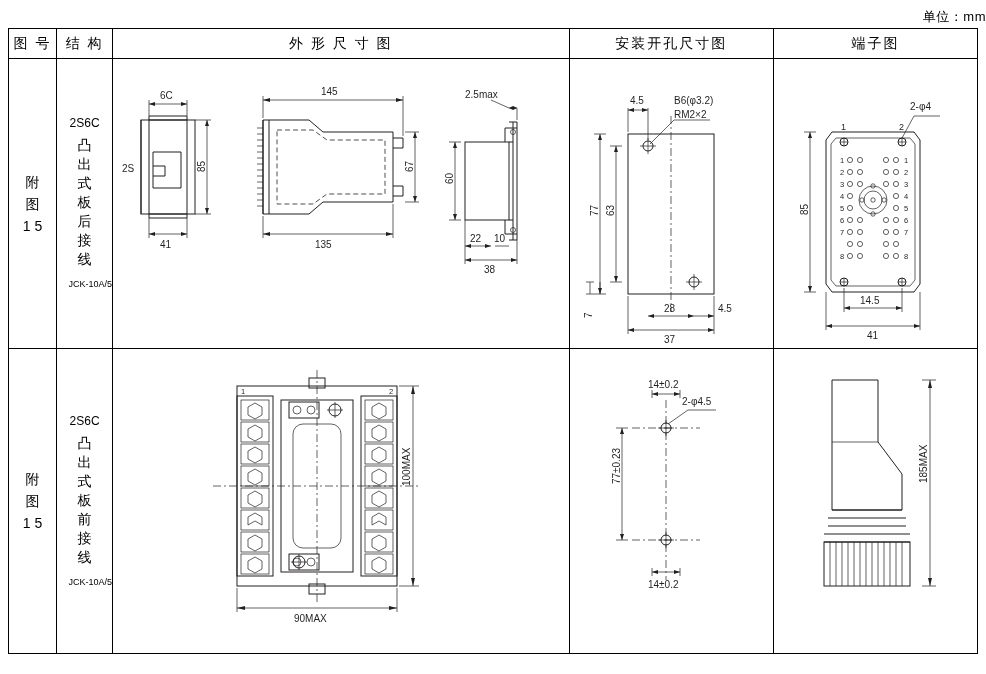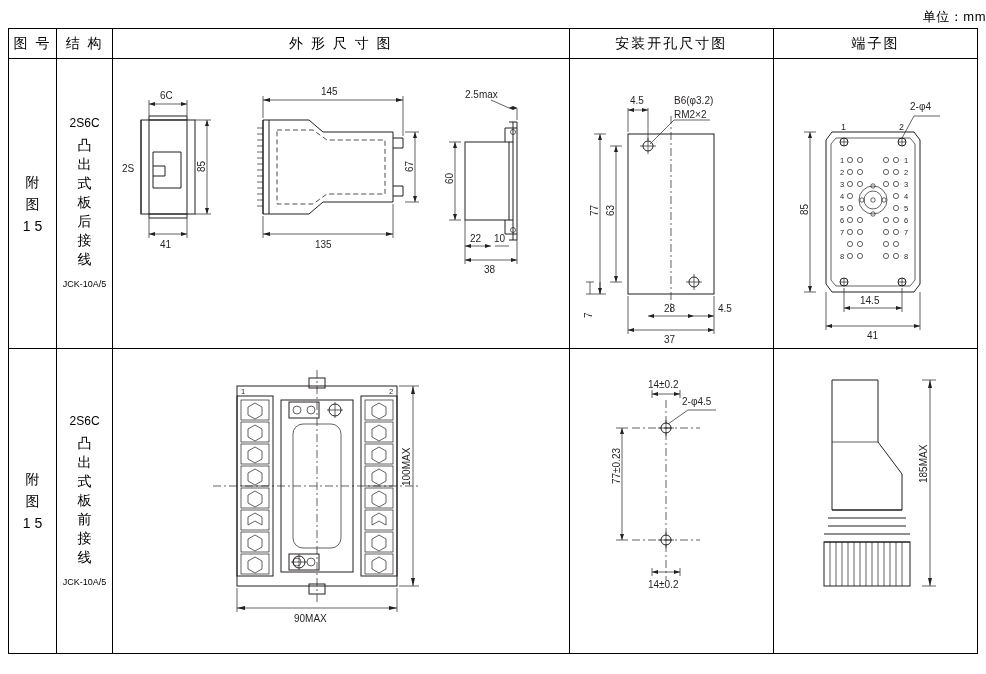--- a/index.html
+++ b/index.html
@@ -54,21 +54,21 @@
     line-height: 22px;
     letter-spacing: 0px;
   }
   .vcol .ch { display: block; }
   .struct-cell {
     font-size: 13px;
     line-height: 20px;
   }
   .struct-cell .model { font-size: 12px; margin-bottom: 3px; }
   .struct-cell .vert .ch { display: block; line-height: 19px; font-size: 14px; }
-  .struct-cell .code { font-size: 9px; margin-top: 5px; }
+  .struct-cell .code { font-size: 9px; margin-top: 5px; text-align: right; }
 
   svg { display: block; }
   .dl { stroke: #231f20; stroke-width: 1; fill: none; }
   .dl-thin { stroke: #231f20; stroke-width: .7; fill: none; }
   .dash { stroke: #231f20; stroke-width: .8; fill: none; stroke-dasharray: 5 3; }
   .dashc { stroke: #231f20; stroke-width: .7; fill: none; stroke-dasharray: 8 3 2 3; }
   .txt { font-family: "Liberation Sans", sans-serif; font-size: 10px; fill: #231f20; }
   .txt9 { font-family: "Liberation Sans", sans-serif; font-size: 9px; fill: #231f20; }
   .txt8 { font-family: "Liberation Sans", sans-serif; font-size: 7.5px; fill: #231f20; }
 </style>

